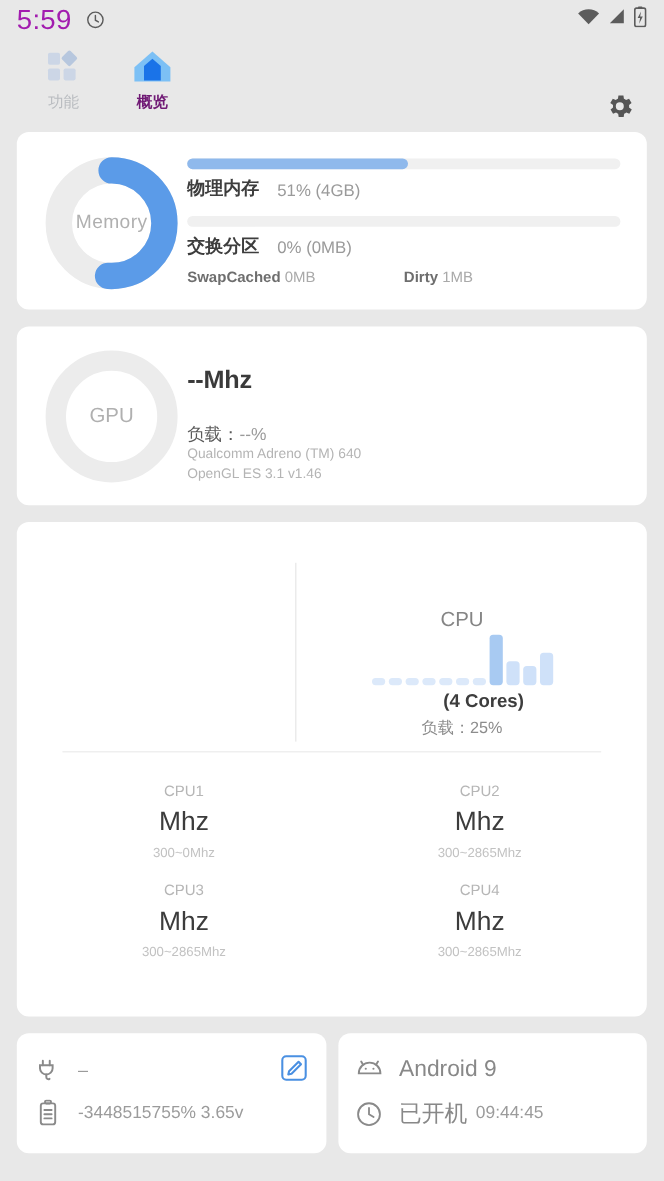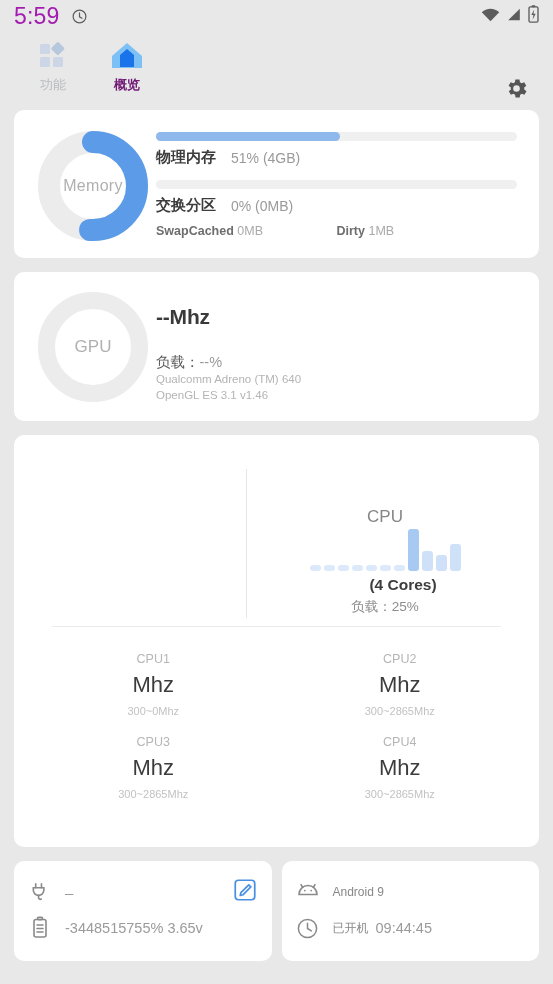--- a/index.html
+++ b/index.html
@@ -79,21 +79,21 @@
   .core-grid { display:flex; flex-wrap:wrap; padding:16px 0 22px 0; }
   .core-cell { width:50%; text-align:center; padding:9px 0; }
   .core-name { font-size:12.5px; color:#b6b6b6; }
   .core-mhz { font-size:22px; color:#3c3c3c; margin:6px 0 7px 0; font-weight:300; }
   .core-range { font-size:11px; color:#c2c2c2; }
 
   
   .bottom-row { display:flex; gap:10px; margin:0 14px; }
   .mini-card { background:#fff; border-radius:10px; flex:1; padding:13px 14px 15px 14px; }
   .mini-row { display:flex; align-items:center; height:36px; gap:13px; }
-  .mini-text { font-size:12px; color:#888; }
+  .mini-text { font-size:19px; color:#888; }
   .mini-text-sm { font-size:14.5px; color:#9b9b9b; }
   .mini-icon { width:24px; display:flex; align-items:center; justify-content:center; }
   .edit-btn { margin-left:auto; }
   .dash { font-size:15px; color:#9b9b9b; }
 </style>
 </head>
 <body>
 
 <div class="statusbar">
   <span class="status-time">5:59</span>

